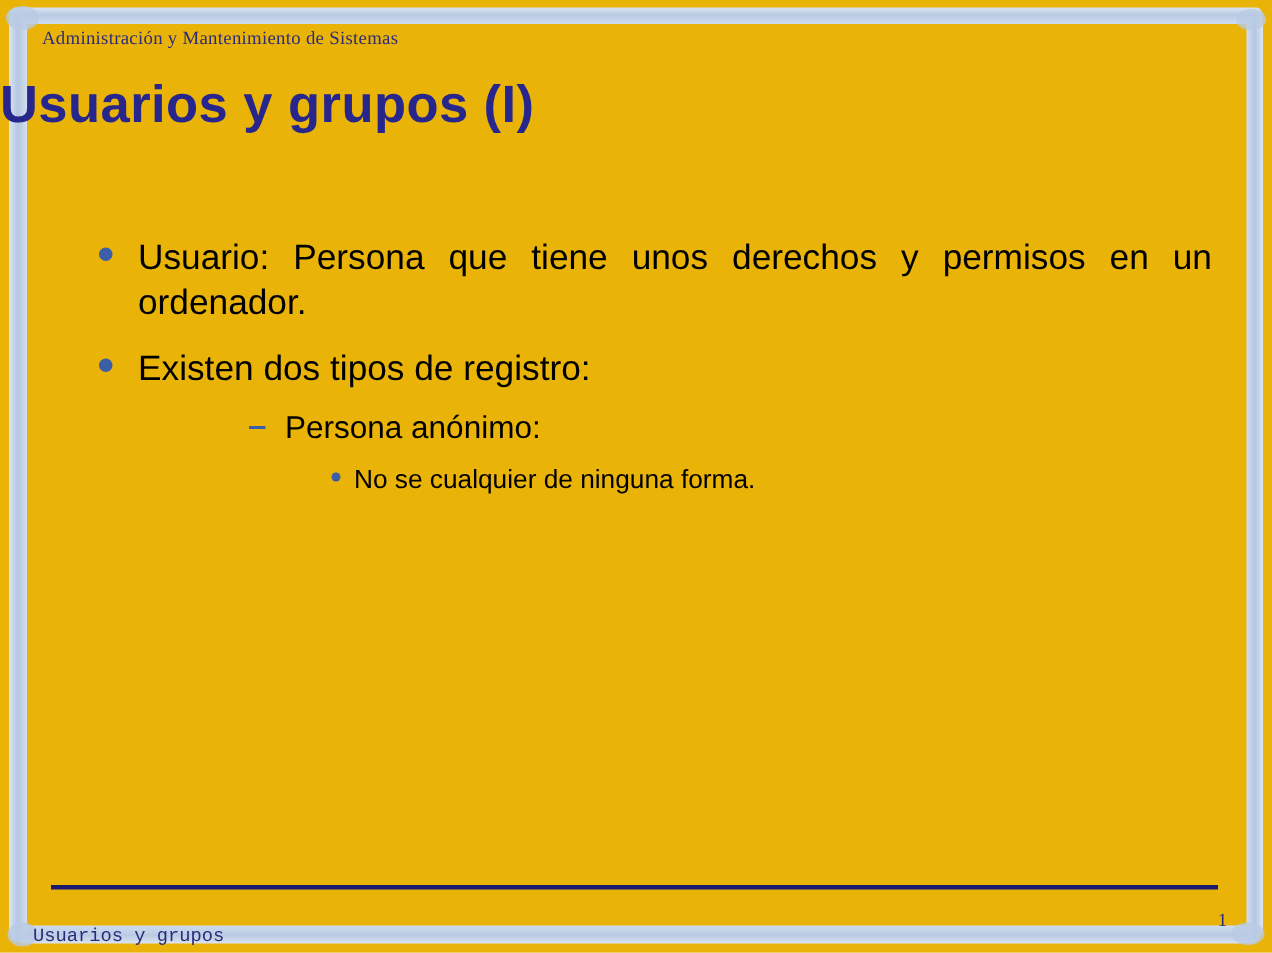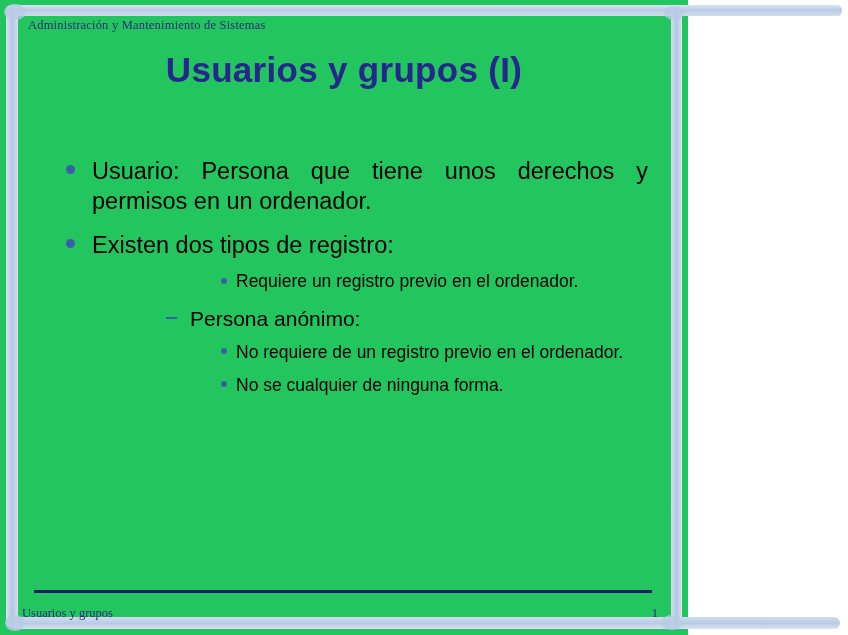--- a/index.html
+++ b/index.html
@@ -8,24 +8,24 @@
   }
   body {
     width: 848px;
     height: 635px;
     background: #ffffff;
     font-family: "Liberation Sans", sans-serif;
     overflow: hidden;
   }
   .slide {
     position: relative;
-    width: 688px;
+    width: 848px;
     height: 635px;
     box-sizing: border-box;
-    background: #22c55e;
+    background: #eab308;
   }
 
   
   .frame-edge {
     position: absolute;
     background: #c3d2e8;
     pointer-events: none;
   }
   .frame-top {
     left: 6px; top: 5px; width: 836px; height: 11px;
@@ -66,21 +66,21 @@
     font-size: 12.5px;
     color: #2c2c7a;
     letter-spacing: .2px;
   }
 
   .slide-title {
     position: absolute;
     left: 0;
     right: 0;
     top: 50px;
-    text-align: center;
+    text-align: left;
     font-size: 35px;
     font-weight: bold;
     color: #26268c;
     letter-spacing: .3px;
   }
 
   .content {
     position: absolute;
     left: 56px;
     right: 40px;
@@ -161,22 +161,22 @@
     position: absolute;
     left: 34px;
     right: 36px;
     bottom: 42px;
     height: 3px;
     background: #1a1a6e;
   }
   .footer-left {
     position: absolute;
     left: 22px;
-    bottom: 14px;
-    font-family: Liberation Serif, serif;
+    bottom: 4px;
+    font-family: Liberation Mono, monospace;
     font-size: 12.5px;
     color: #2c2c7a;
   }
   .footer-page {
     position: absolute;
     right: 30px;
     bottom: 14px;
     font-family: "Liberation Serif", serif;
     font-size: 12.5px;
     color: #2c2c7a;
@@ -209,36 +209,28 @@
       </li>
 
       <li>
         <span class="bullet1"></span>
         <span>Existen dos tipos de registro:</span>
 
         <ul class="lv2">
 
 
           <ul class="lv3">
-            <li>
-              <span class="bullet3"></span>
-              <span>Requiere un registro previo en el ordenador.</span>
-            </li>
           </ul>
 
           <li>
             <span class="bullet2"></span>
             <span>Persona anónimo:</span>
           </li>
 
           <ul class="lv3">
-            <li>
-              <span class="bullet3"></span>
-              <span>No requiere de un registro previo en el ordenador.</span>
-            </li>
             <li>
               <span class="bullet3"></span>
               <span>No se cualquier de ninguna forma.</span>
             </li>
           </ul>
 
         </ul>
       </li>
 
     </ul>

